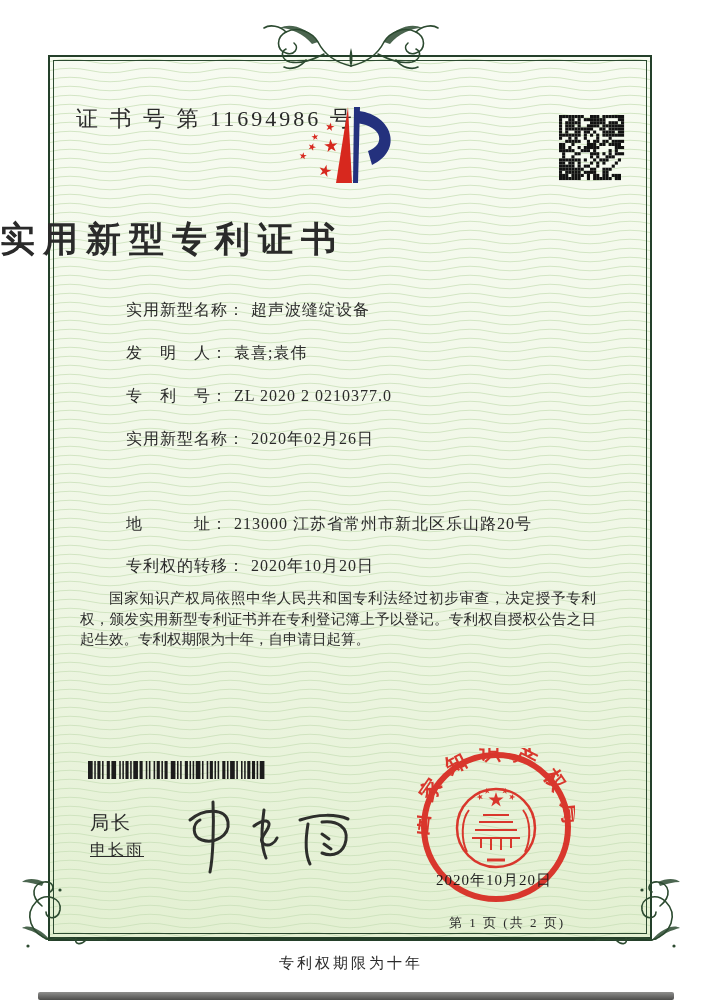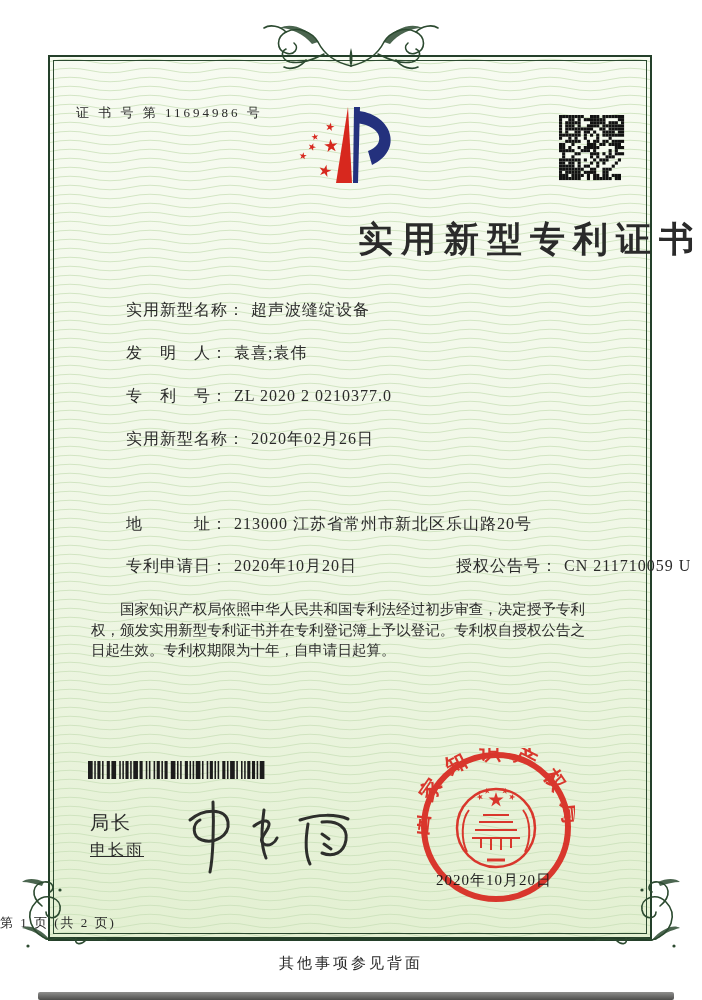--- a/index.html
+++ b/index.html
@@ -5,43 +5,43 @@
   html,body{margin:0;padding:0;background:#ffffff;}
   .sheet{position:relative;width:702px;height:1000px;background:#ffffff;overflow:hidden;
          font-family:"Liberation Serif","DejaVu Serif",serif;color:#2a2a2a;}
   
   .frame-outer{position:absolute;left:48px;top:55px;width:604px;height:886px;
     border:2px solid #24402a;border-bottom-width:4px;box-sizing:border-box;background:transparent;}
   .frame-inner{position:absolute;left:3px;top:3px;right:3px;bottom:3px;border:1px solid #2c4a30;}
   .inner-bg{position:absolute;left:50px;top:57px;width:600px;height:880px;z-index:0;}
   .deco{position:absolute;z-index:3;}
   
-  .cert-no{position:absolute;left:76px;top:104px;font-size:13px;letter-spacing:3px;z-index:4;}
+  .cert-no{position:absolute;left:76px;top:104px;font-size:22px;letter-spacing:3px;z-index:4;}
   .logo{position:absolute;left:292px;top:98px;width:115px;height:95px;z-index:4;}
   .qr{position:absolute;left:556px;top:112px;width:72px;height:72px;z-index:4;}
-  .title{position:absolute;left:0;top:216px;width:702px;text-align:right;font-size:35px;
+  .title{position:absolute;left:0;top:216px;width:702px;text-align:left;font-size:35px;
          font-weight:bold;letter-spacing:8px;z-index:4;}
   
   .field{position:absolute;left:85px;width:540px;font-size:16px;letter-spacing:1px;z-index:4;white-space:nowrap;margin-left:41px;}
   .field .lbl{display:inline-block;}
   .field .val{display:inline-block;margin-left:6px;}
   .pair2{position:absolute;left:330px;top:0;}
   
   .paras{position:absolute;left:80px;top:588px;width:516px;font-size:14.5px;line-height:20.5px;
          text-align:justify;z-index:4;}
-  .paras p{margin:11px;text-indent:2em;font-family:"Liberation Serif","DejaVu Serif",serif;}
+  .paras p{margin:0;text-indent:2em;font-family:"Liberation Serif","DejaVu Serif",serif;}
   
   .barcode{position:absolute;left:88px;top:761px;width:178px;height:18px;z-index:4;}
   .director-title{position:absolute;left:90px;top:810px;font-size:19px;letter-spacing:2px;z-index:4;}
   .director-name{position:absolute;left:90px;top:840px;font-size:16px;letter-spacing:2px;z-index:4;text-decoration:underline;}
   .signature{position:absolute;left:172px;top:796px;width:200px;height:82px;z-index:5;}
   .seal{position:absolute;left:417px;top:748px;width:158px;height:158px;z-index:4;opacity:.92;}
   .seal-date{position:absolute;left:424px;top:871px;width:140px;text-align:center;font-size:15px;
              letter-spacing:1px;color:#1c1c1c;z-index:6;}
-  .page-indicator{position:absolute;left:0;top:914px;width:565px;text-align:left;font-size:13px;
+  .page-indicator{position:absolute;left:0;top:914px;width:565px;text-align:right;font-size:13px;
                   letter-spacing:2px;z-index:4;}
   .back-note{position:absolute;left:0;top:954px;width:702px;text-align:center;font-size:15px;
              letter-spacing:3px;z-index:4;}
   .scan-strip{position:absolute;left:38px;top:992px;width:636px;height:8px;z-index:2;
               background:linear-gradient(to bottom,#7a7a78,#2e2e2c);opacity:.85;border-radius:2px;}
 </style>
 </head>
 <body>
 
 <div class="sheet">
@@ -396,24 +396,21 @@
   <div class="field" style="top:386px">
     <span class="lbl">专　利　号：</span><span class="val">ZL 2020 2 0210377.0</span>
   </div>
   <div class="field" style="top:429px">
     <span class="lbl">实用新型名称：</span><span class="val">2020年02月26日</span>
   </div>
   <div class="field" style="top:514px">
     <span class="lbl">地　　　址：</span><span class="val">213000 江苏省常州市新北区乐山路20号</span>
   </div>
   <div class="field" style="top:556px">
-    <span class="lbl">专利申请日：</span><span class="val">2020年10月20日</span>
-    <span class="pair2">
-      <span class="lbl">授权公告号：</span><span class="val">CN 211710059 U</span>
-    </span>
+    <span class="lbl">专利权的转移：</span><span class="val">2020年10月20日</span>
   </div>
 
   <div class="paras">
     <p>国家知识产权局依照中华人民共和国专利法经过初步审查，决定授予专利权，颁发实用新型专利证书并在专利登记簿上予以登记。专利权自授权公告之日起生效。专利权期限为十年，自申请日起算。</p>
   </div>
 
   <svg id="barcode" class="barcode" viewBox="0 0 178 18" preserveAspectRatio="none">
       <rect x="0.00" y="0" width="4.68" height="18" fill="#1c1c1c"></rect>
       <rect x="6.25" y="0" width="1.56" height="18" fill="#1c1c1c"></rect>
       <rect x="9.37" y="0" width="3.12" height="18" fill="#1c1c1c"></rect>
@@ -493,16 +490,16 @@
       <use href="#star" transform="translate(79,52) scale(8)"></use>
       <use href="#star" transform="translate(63,49) scale(3.4) rotate(-20)"></use>
       <use href="#star" transform="translate(70,43) scale(3.4) rotate(-10)"></use>
       <use href="#star" transform="translate(88,43) scale(3.4) rotate(10)"></use>
       <use href="#star" transform="translate(95,49) scale(3.4) rotate(20)"></use>
     </g>
   </svg>
   <div class="seal-date">2020年10月20日</div>
 
   <div class="page-indicator">第 1 页 (共 2 页)</div>
-  <div class="back-note">其他事项参见背面</div>
+  <div class="back-note">专利权期限为十年</div>
 
   <div class="scan-strip"></div>
 </div>
 
 </body></html>

